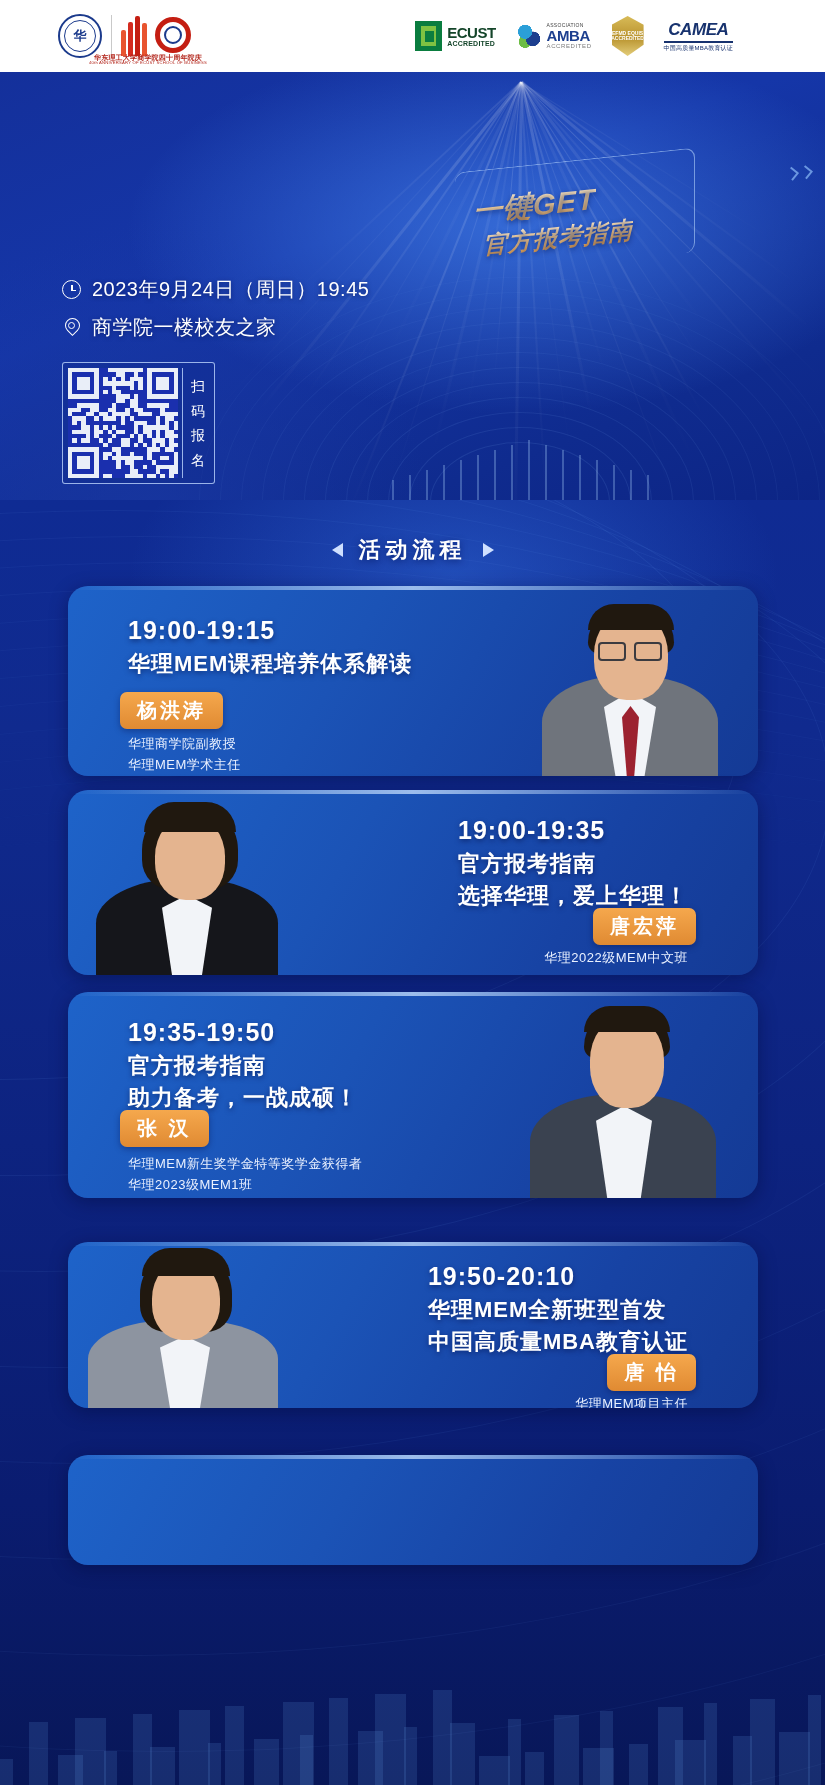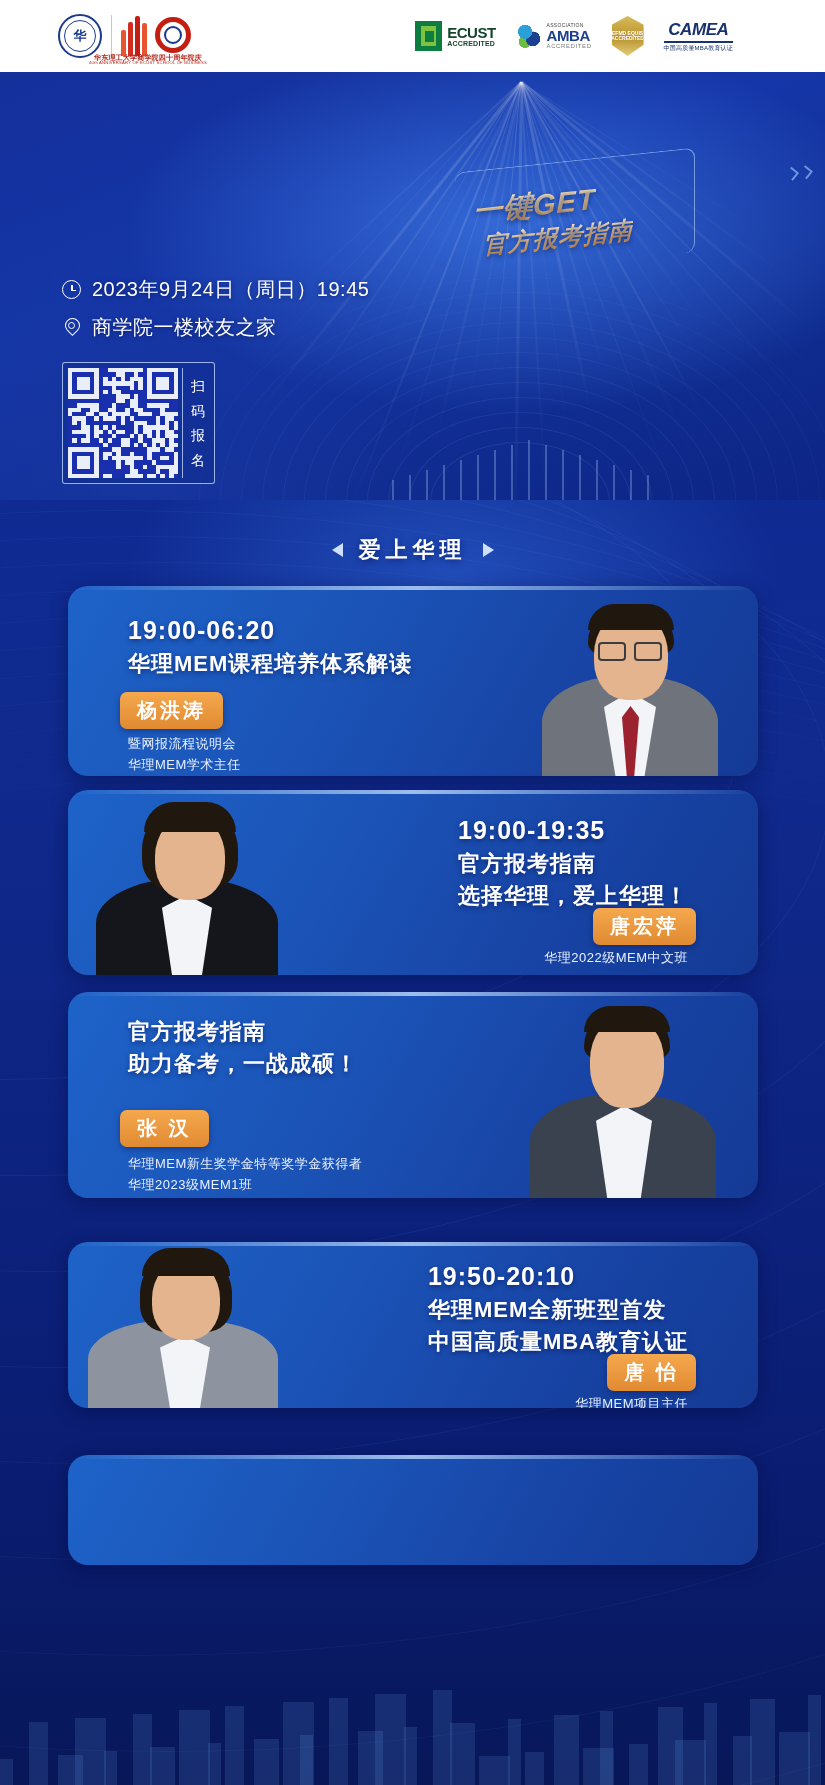--- a/index.html
+++ b/index.html
@@ -741,45 +741,45 @@
         <div style="position: absolute; bottom: 0px; left: 704px; width: 13px; height: 82px; background: rgba(120, 185, 255, 0.14);"></div>
         <div style="position: absolute; bottom: 0px; left: 733px; width: 19px; height: 49px; background: rgba(120, 185, 255, 0.14);"></div>
         <div style="position: absolute; bottom: 0px; left: 750px; width: 25px; height: 86px; background: rgba(120, 185, 255, 0.14);"></div>
         <div style="position: absolute; bottom: 0px; left: 779px; width: 31px; height: 53px; background: rgba(120, 185, 255, 0.14);"></div>
         <div style="position: absolute; bottom: 0px; left: 808px; width: 13px; height: 90px; background: rgba(120, 185, 255, 0.14);"></div>
       </div>
   </div>
 
   <div class="sec-head">
     <span class="tri l"></span>
-    <span class="txt">爱上华理</span>
+    <span class="txt">活动流程</span>
     <span class="tri r"></span>
   </div>
 
   <div class="card c1">
     <div class="card-sheen"></div>
     <div class="portrait" style="right:28px; width:200px; height:190px;">
       <div class="p-body" style="left:12px; bottom:0; width:176px; height:100px; background:#6f747c; border-radius:46% 46% 0 0;"></div>
       <div class="p-shirt" style="left:74px; bottom:0; width:52px; height:84px; clip-path:polygon(50% 0,100% 18%,78% 100%,22% 100%,0 18%);"></div>
       <div class="p-tie" style="left:92px; bottom:0; width:17px; height:70px; clip-path:polygon(50% 0,100% 16%,72% 100%,28% 100%,0 16%);"></div>
       <div class="p-hair" style="left:58px; top:18px; width:86px; height:50px; border-radius:46px 46px 14px 14px;"></div>
       <div class="p-head" style="left:64px; top:26px; width:74px; height:88px;"></div>
       <div class="p-hair" style="left:58px; top:18px; width:86px; height:26px; border-radius:46px 46px 0 0;"></div>
       <div class="p-glass" style="left:68px; top:56px; width:28px; height:19px;"></div>
       <div class="p-glass" style="left:104px; top:56px; width:28px; height:19px;"></div>
     </div>
     <div class="c-text" style="left:60px; top:28px;">
-      <div class="c-time">19:00-06:20</div>
+      <div class="c-time">19:00-19:15</div>
       <div class="c-topic">华理MEM课程培养体系解读</div>
     </div>
     <div class="c-text" style="left:52px; top:106px;">
       <span class="name-badge">杨洪涛</span>
     </div>
     <div class="c-text" style="left:60px; top:148px;">
-      <div class="c-sub">暨网报流程说明会</div>
+      <div class="c-sub">华理商学院副教授</div>
       <div class="c-sub">华理MEM学术主任</div>
     </div>
   </div>
 
   <div class="card c2">
     <div class="card-sheen"></div>
     <div class="portrait" style="left:20px; width:200px; height:185px;">
       <div class="p-body" style="left:8px; bottom:0; width:182px; height:96px; background:#15161b; border-radius:46% 46% 0 0;"></div>
       <div class="p-shirt" style="left:74px; bottom:0; width:50px; height:80px; clip-path:polygon(50% 0,100% 16%,80% 100%,20% 100%,0 16%);"></div>
       <div class="p-hair" style="left:54px; top:12px; width:96px; height:88px; border-radius:48px 48px 30px 30px;"></div>
@@ -802,20 +802,21 @@
   <div class="card c3">
     <div class="card-sheen"></div>
     <div class="portrait" style="right:34px; width:200px; height:206px;">
       <div class="p-body" style="left:6px; bottom:0; width:186px; height:104px; background:#3a4250; border-radius:46% 46% 0 0;"></div>
       <div class="p-shirt" style="left:72px; bottom:0; width:56px; height:92px; clip-path:polygon(50% 0,100% 16%,80% 100%,20% 100%,0 16%);"></div>
       <div class="p-hair" style="left:60px; top:14px; width:86px; height:52px; border-radius:44px 44px 12px 12px;"></div>
       <div class="p-head" style="left:66px; top:24px; width:74px; height:92px;"></div>
       <div class="p-hair" style="left:60px; top:14px; width:86px; height:26px; border-radius:44px 44px 0 0;"></div>
     </div>
     <div class="c-text" style="left:60px; top:24px;">
+      <div class="c-time">19:35-19:50</div>
       <div class="c-topic">官方报考指南</div>
       <div class="c-topic">助力备考，一战成硕！</div>
     </div>
     <div class="c-text" style="left:52px; top:118px;">
       <span class="name-badge">张 汉</span>
     </div>
     <div class="c-text" style="left:60px; top:162px;">
       <div class="c-sub">华理MEM新生奖学金特等奖学金获得者</div>
       <div class="c-sub">华理2023级MEM1班</div>
     </div>

